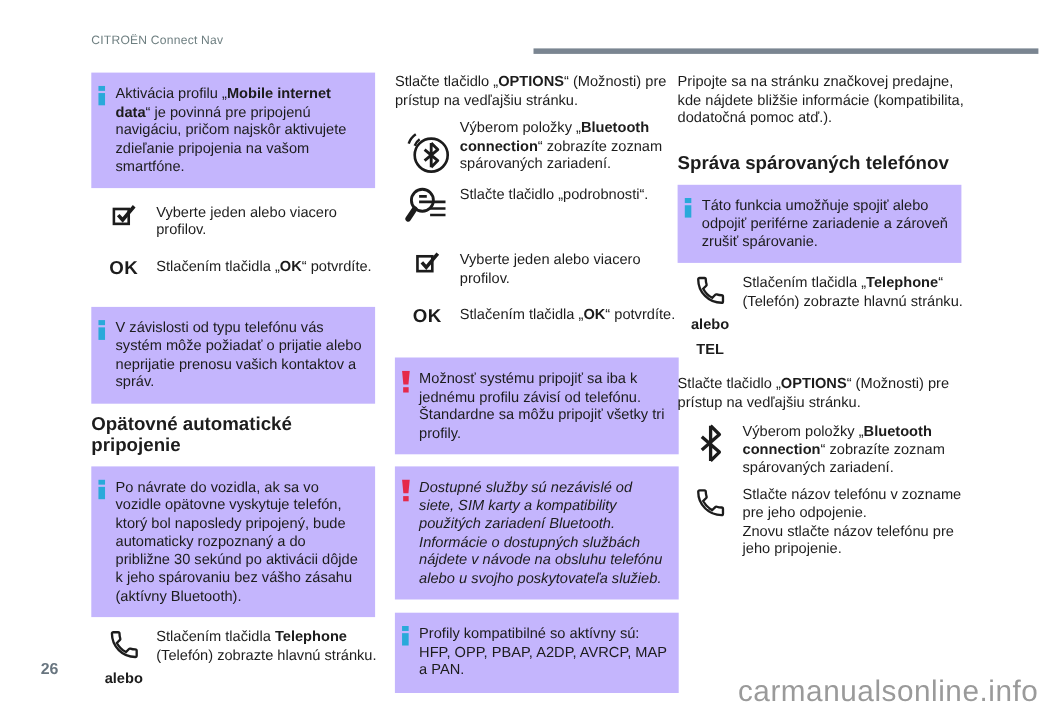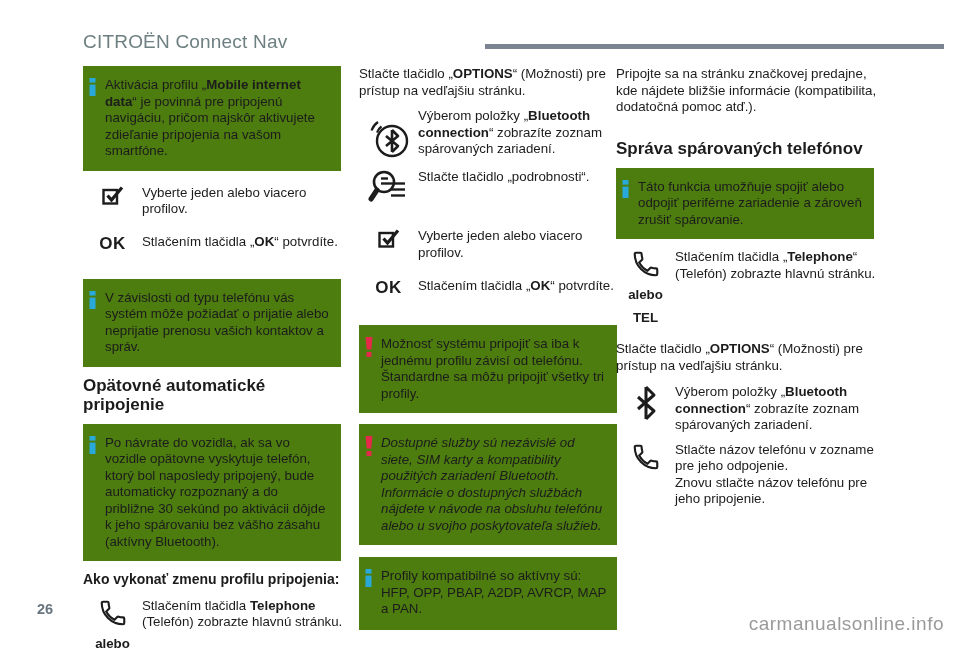--- a/index.html
+++ b/index.html
@@ -4,33 +4,33 @@
 <title>Manual page</title>
 <style>
   * { margin:0; padding:0; box-sizing:border-box; }
   html,body { background:#ffffff; }
   .page {
     position:relative; width:960px; height:649px; background:#ffffff;
     font-family:"Liberation Sans", sans-serif; color:#1c1c1c; overflow:hidden;
   }
   .doc-header {
     position:absolute; left:83px; top:31px;
-    font-size:19px; color:#6e7f81; letter-spacing:.2px;
+    font-size:11px; color:#6e7f81; letter-spacing:.2px;
   }
   .accent-bar {
     position:absolute; left:485px; top:44px; width:459px; height:5px;
     background:#7a8591;
   }
   .col { position:absolute; top:66px; width:264px; font-size:13.3px; line-height:16.5px; }
   .col1 { left:83px; }
   .col2 { left:359px; }
   .col3 { left:616px; }
 
   .box {
-    position:relative; width:258px; background:#4d7c0f;
+    position:relative; width:258px; background:#c4b5fd;
     padding:11px 10px 11px 22px;
   }
   .box .mark { position:absolute; left:6px; top:12px; }
 
   h2.section {
     font-size:17px; line-height:19px; font-weight:bold; color:#1c1c1c;
   }
   .subhead { font-size:14px; font-weight:bold; }
 
   .row { display:flex; width:264px; }
@@ -51,21 +51,21 @@
 
   .minh70{min-height:70px;} .minh73{min-height:73px;} .minh82{min-height:82px;}
   .minh97{min-height:97px;} .minh115{min-height:115px;font-style:italic;} .minh130{min-height:130px;}
 
   .page-number {
     position:absolute; left:37px; top:601px;
     font-size:14.5px; font-weight:bold; color:#68757f;
   }
   .watermark {
     position:absolute; right:16px; top:613px;
-    font-size:19px; color:#9a9a9a; letter-spacing:.5px;
+    font-size:27px; color:#9a9a9a; letter-spacing:.5px;
   }
   svg { display:block; }
 </style>
 </head>
 <body>
 
 <div class="page">
 
   <div class="doc-header">CITROËN Connect Nav</div>
   <div class="accent-bar"></div>
@@ -116,21 +116,20 @@
     <div class="box minh130 mb10">
       <span class="mark">
         <svg width="7" height="18" viewBox="0 0 7 18">
             <rect x="0.5" y="0" width="6" height="4.6" fill="#29a9da"></rect>
             <rect x="0.5" y="6.6" width="6" height="11.4" fill="#29a9da"></rect>
           </svg>
       </span>
       <p>Po návrate do vozidla, ak sa vo vozidle opätovne vyskytuje telefón, ktorý bol naposledy pripojený, bude automaticky rozpoznaný a do približne 30 sekúnd po aktivácii dôjde k jeho spárovaniu bez vášho zásahu (aktívny Bluetooth).</p>
     </div>
 
-    <div class="subhead mb10">Ako vykonať zmenu profilu pripojenia:</div>
 
     <div class="row">
       <div class="icon-cell">
         <span>
           <svg width="30" height="30" viewBox="0 0 24 24">
               <path d="M6.62 10.79c1.44 2.83 3.76 5.14 6.59 6.59l2.2-2.2c.27-.27.67-.36 1.02-.24 1.12.37 2.33.57 3.57.57.55 0 1 .45 1 1V20c0 .55-.45 1-1 1-9.39 0-17-7.61-17-17 0-.55.45-1 1-1h3.5c.55 0 1 .45 1 1 0 1.25.2 2.45.57 3.57.11.35.03.74-.25 1.02l-2.2 2.2z" fill="#ffffff" stroke="#1c1c1c" stroke-width="1.7"></path>
             </svg>
         </span>
         <div class="gap8"></div>
         <span class="mini-label">alebo</span>

